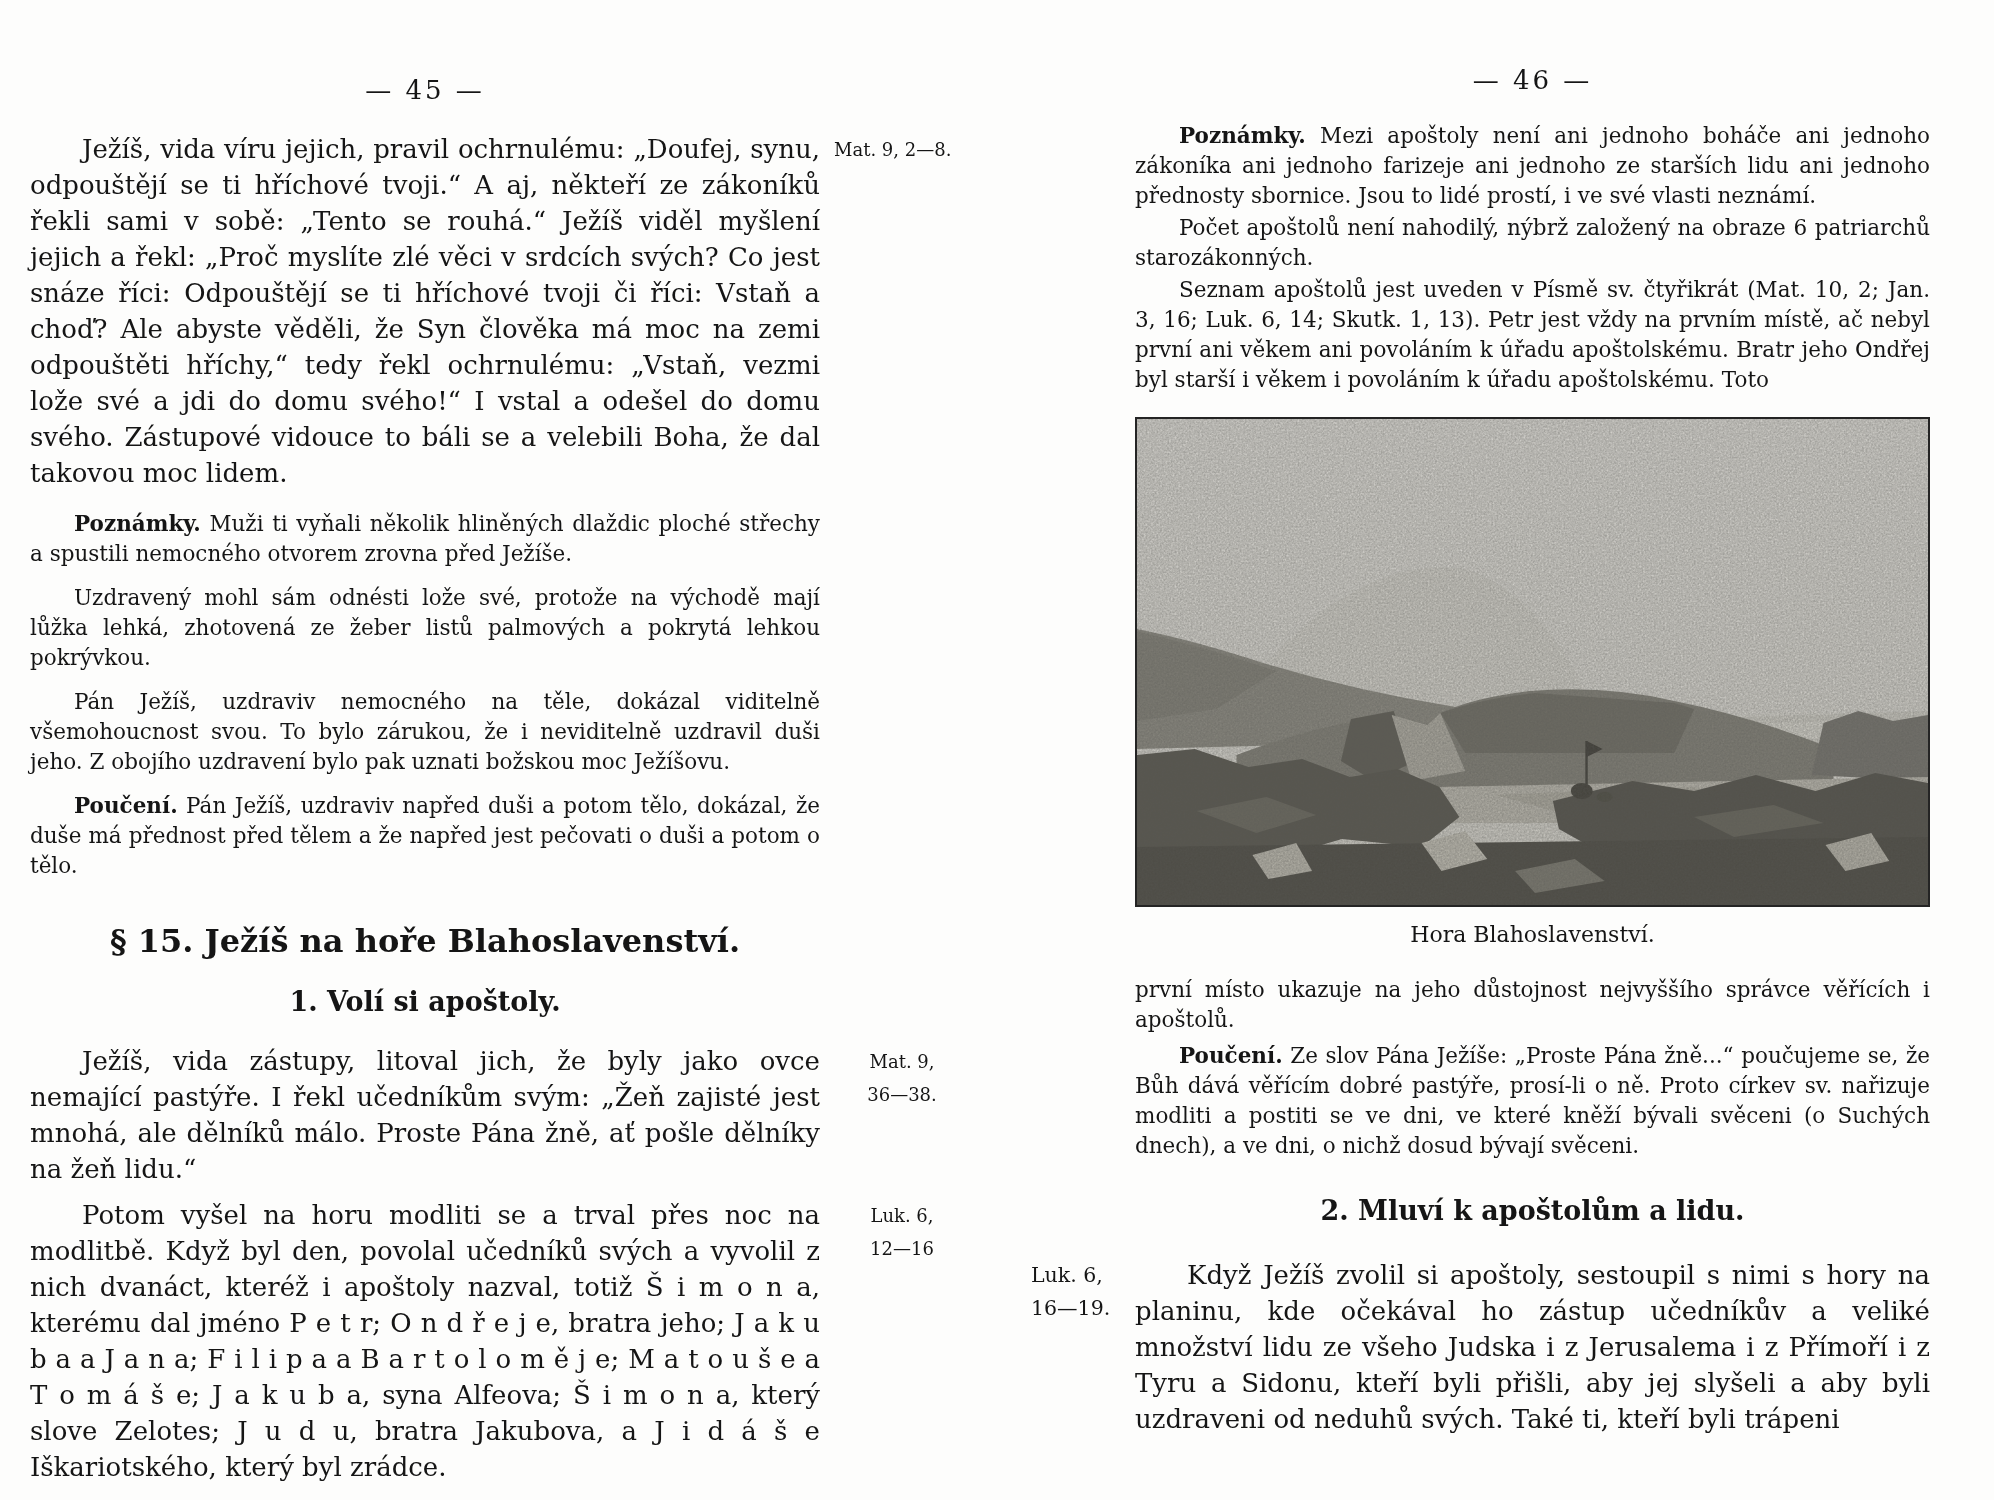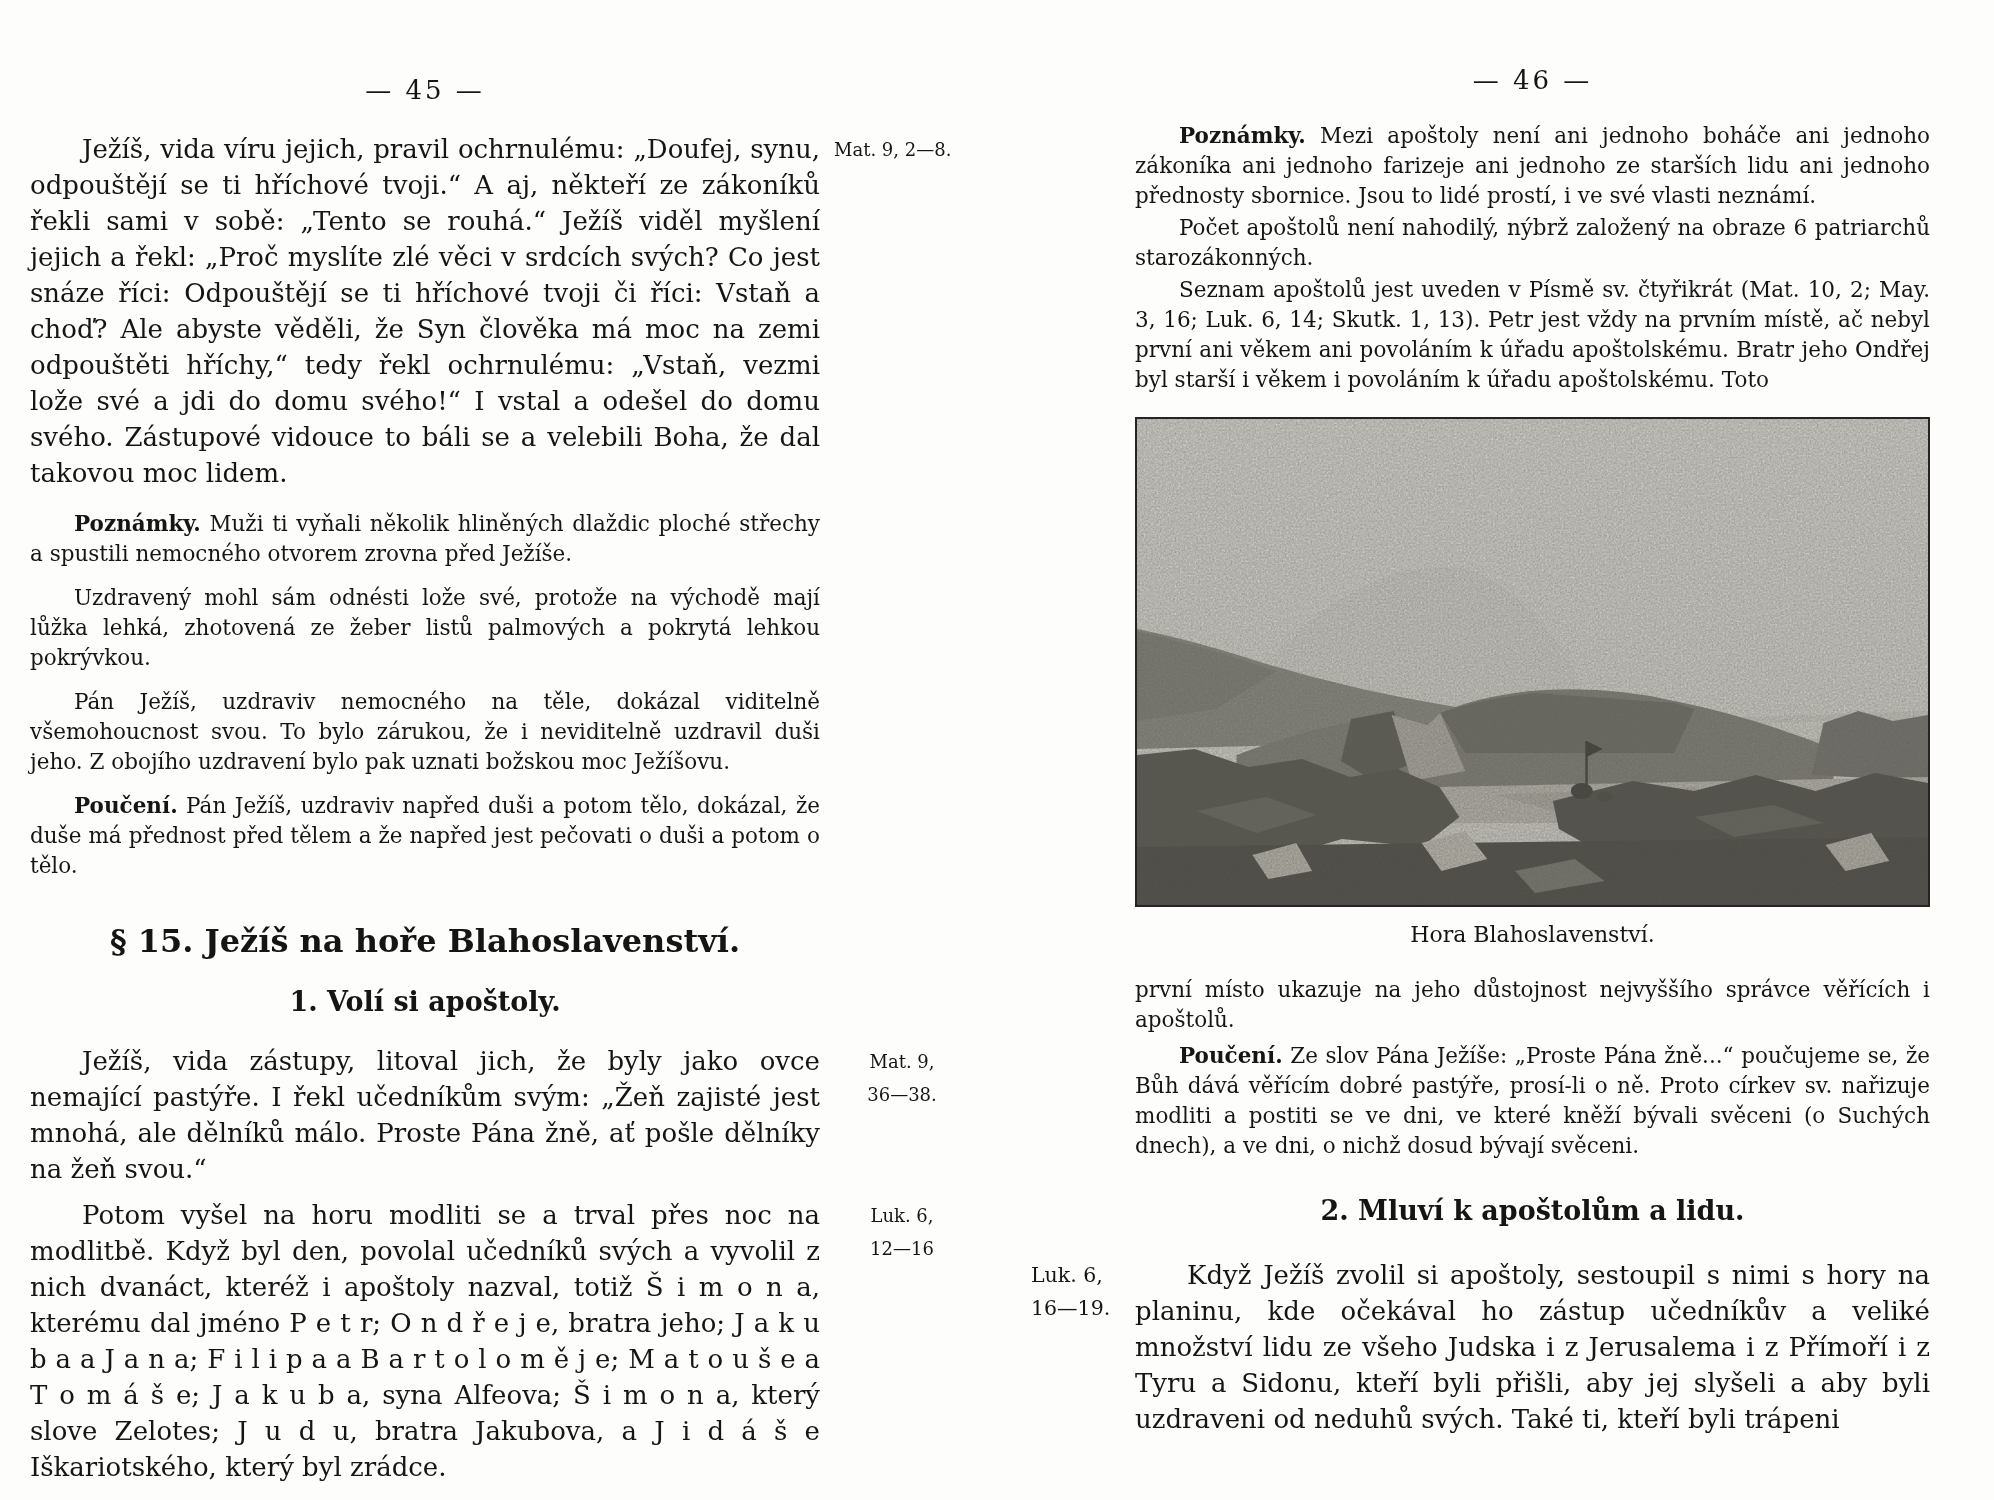--- a/index.html
+++ b/index.html
@@ -87,21 +87,21 @@
       <div class="para-wrap mt-note">
         <p class="small-text indent-sm">
           <span class="lead">Poučení.</span><span> Pán Ježíš, uzdraviv napřed duši a potom tělo, dokázal, že duše má přednost před tělem a že napřed jest pečovati o duši a potom o tělo.</span>
         </p>
       </div>
 
       <div class="sec-head mt-sec">§ 15. Ježíš na hoře Blahoslavenství.</div>
       <div class="sub-head mt-sub">1. Volí si apoštoly.</div>
 
       <div class="para-wrap mt-para2">
-        <p class="body-text indent">Ježíš, vida zástupy, litoval jich, že byly jako ovce nemající pastýře. I řekl učedníkům svým: „Žeň zajisté jest mnohá, ale dělníků málo. Proste Pána žně, ať pošle dělníky na žeň svou.“</p>
+        <p class="body-text indent">Ježíš, vida zástupy, litoval jich, že byly jako ovce nemající pastýře. I řekl učedníkům svým: „Žeň zajisté jest mnohá, ale dělníků málo. Proste Pána žně, ať pošle dělníky na žeň lidu.“</p>
         <div class="note-right note-right-2">
           <span style="display:block">Mat. 9,</span>
           <span style="display:block">36—38.</span>
         </div>
       </div>
 
       <div class="para-wrap mt-para3">
         <p class="body-text indent">Potom vyšel na horu modliti se a trval přes noc na modlitbě. Když byl den, povolal učedníků svých a vyvolil z nich dvanáct, kteréž i apoštoly nazval, totiž Š i m o n a, kterému dal jméno P e t r; O n d ř e j e, bratra jeho; J a k u b a a J a n a; F i l i p a a B a r t o l o m ě j e; M a t o u š e a T o m á š e; J a k u b a, syna Alfeova; Š i m o n a, který slove Zelotes; J u d u, bratra Jakubova, a J i d á š e Iškariotského, který byl zrádce.</p>
         <div class="note-right note-right-2">
           <span style="display:block">Luk. 6,</span>
@@ -119,21 +119,21 @@
         <p class="small-text indent-sm">
           <span class="lead">Poznámky.</span><span> Mezi apoštoly není ani jednoho boháče ani jednoho zákoníka ani jednoho farizeje ani jednoho ze starších lidu ani jednoho přednosty sbornice. Jsou to lidé prostí, i ve své vlasti neznámí.</span>
         </p>
       </div>
 
       <div class="para-wrap mt-cont">
         <p class="small-text indent-sm">Počet apoštolů není nahodilý, nýbrž založený na obraze 6 patriarchů starozákonných.</p>
       </div>
 
       <div class="para-wrap mt-cont">
-        <p class="small-text indent-sm">Seznam apoštolů jest uveden v Písmě sv. čtyřikrát (Mat. 10, 2; May. 3, 16; Luk. 6, 14; Skutk. 1, 13). Petr jest vždy na prvním místě, ač nebyl první ani věkem ani povoláním k úřadu apoštolskému. Bratr jeho Ondřej byl starší i věkem i povoláním k úřadu apoštolskému. Toto</p>
+        <p class="small-text indent-sm">Seznam apoštolů jest uveden v Písmě sv. čtyřikrát (Mat. 10, 2; Jan. 3, 16; Luk. 6, 14; Skutk. 1, 13). Petr jest vždy na prvním místě, ač nebyl první ani věkem ani povoláním k úřadu apoštolskému. Bratr jeho Ondřej byl starší i věkem i povoláním k úřadu apoštolskému. Toto</p>
       </div>
 
       <figure class="figure">
         <div class="figure-frame">
           <svg viewBox="0 0 795 486" width="791" height="486" preserveAspectRatio="none" role="img">
             <defs>
               <linearGradient id="sky" x1="0" y1="0" x2="0" y2="1">
                 <stop offset="0" stop-color="#edebe6"></stop>
                 <stop offset="0.55" stop-color="#e7e5df"></stop>
                 <stop offset="1" stop-color="#dedcd4"></stop>

